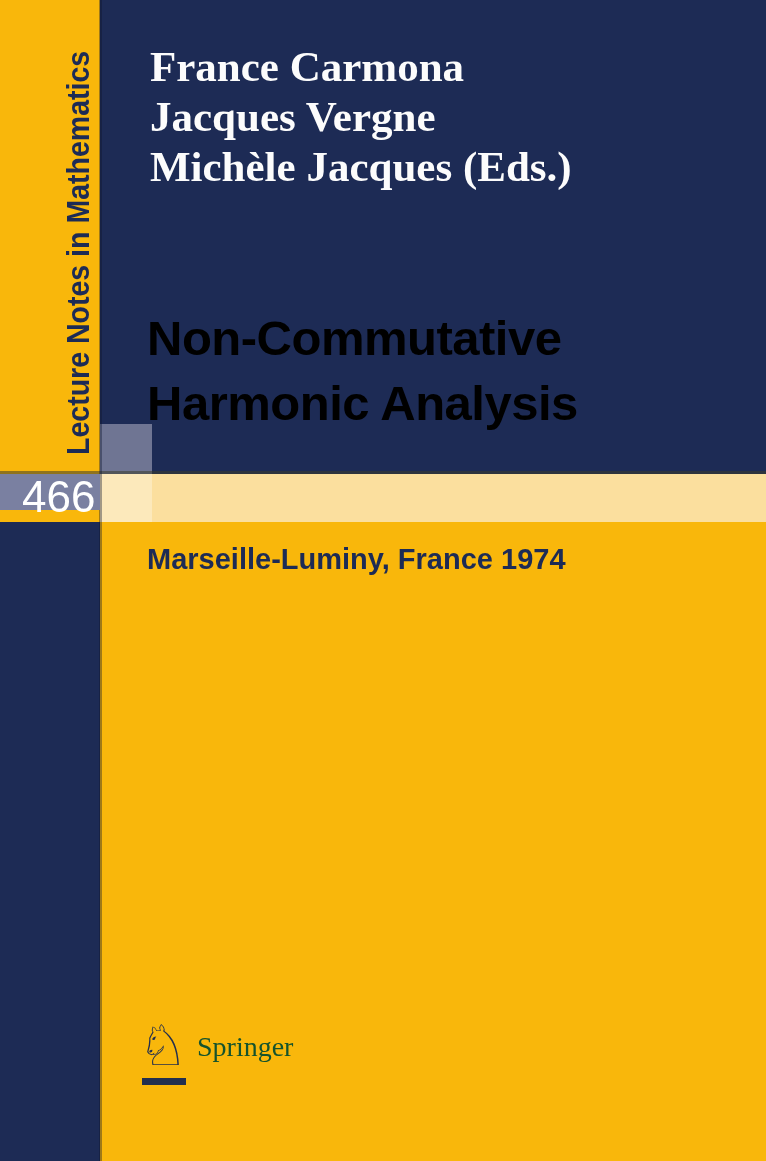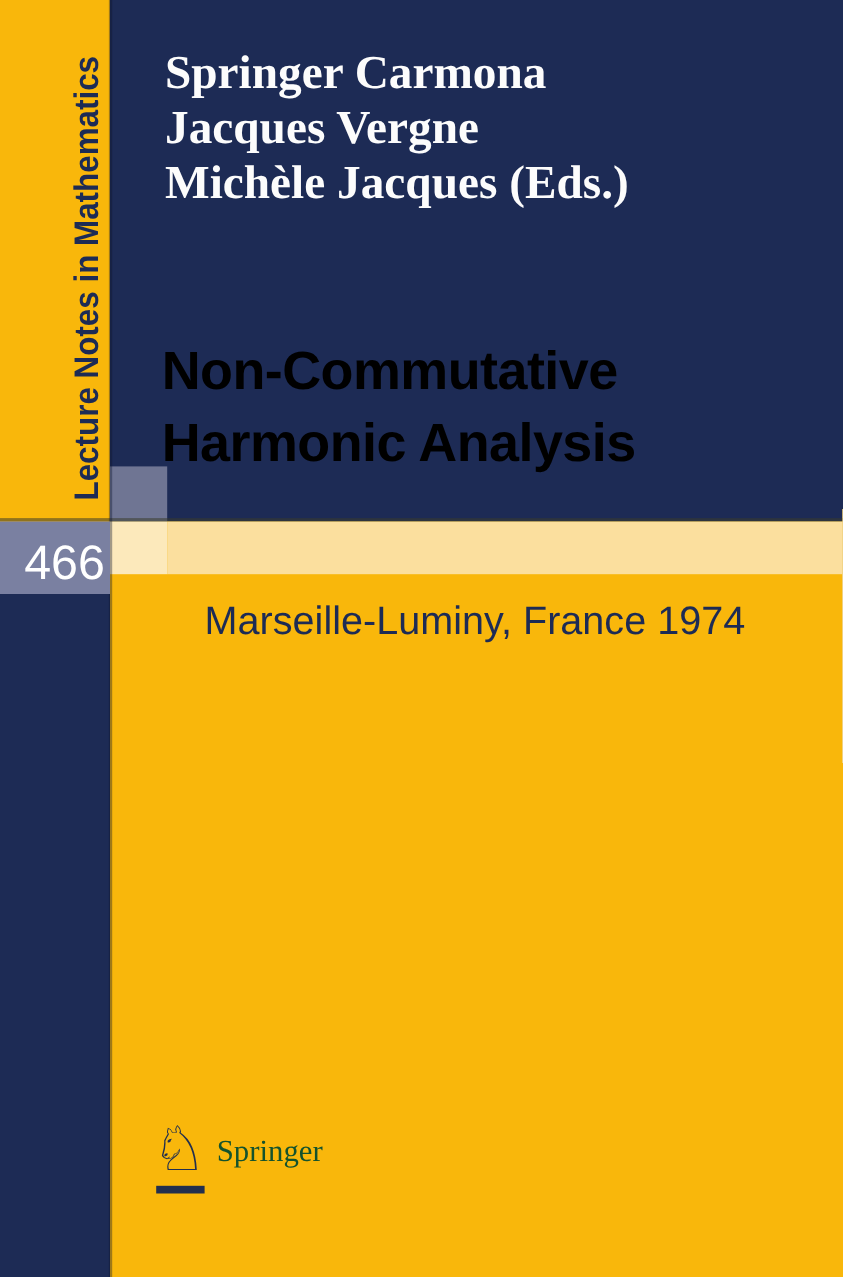--- a/index.html
+++ b/index.html
@@ -17,21 +17,21 @@
     width: 666px; height: 474px;
     background: #1D2B55;
   }
   .mosaic-gray-square {
     position: absolute; left: 100px; top: 424px;
     width: 52px; height: 50px;
     background: #6F7593;
   }
   .band-gray {
     position: absolute; left: 0; top: 474px;
-    width: 100px; height: 66px;
+    width: 100px; height: 36px;
     background: #7A80A1;
     display: flex; align-items: center;
   }
   .band-cream-square {
     position: absolute; left: 100px; top: 474px;
     width: 52px; height: 48px;
     background: #FCE9BB;
   }
   .band-cream {
     position: absolute; left: 152px; top: 474px;
@@ -84,23 +84,22 @@
   }
   .volume-number {
     display: inline-block;
     margin-left: 22px; margin-top: 10px;
     font-size: 44px; font-weight: normal;
     color: #FFFFFF;
     line-height: 1;
   }
   .subtitle {
     position: absolute; left: 147px; top: 543px;
-    font-size: 36px; font-weight: normal;
+    font-size: 29px; font-weight: bold;
     color: #1D2B55;
-    margin-left: 39px;
   }
   
   .publisher-logo { position: absolute; left: 138px; top: 1018px; }
   .horse-glyph {
     position: absolute; left: 0; top: 0;
     font-family: "DejaVu Sans", sans-serif;
     font-size: 56px; line-height: 56px;
     color: #232F4E;
   }
   .logo-underline {
@@ -131,21 +130,21 @@
 
   <div class="band-gray">
     <span class="volume-number">466</span>
   </div>
 
   <div class="series-vertical">
     <span class="squeeze">Lecture Notes in Mathematics</span>
   </div>
 
   <div class="authors-block">
-    <div>Springer Carmona</div>
+    <div>France Carmona</div>
     <div>Jacques Vergne</div>
     <div>Michèle Jacques (Eds.)</div>
   </div>
 
   <div class="book-title">
     <div>Non-Commutative</div>
     <div>Harmonic Analysis</div>
   </div>
 
   <div class="subtitle">Marseille-Luminy, France 1974</div>

